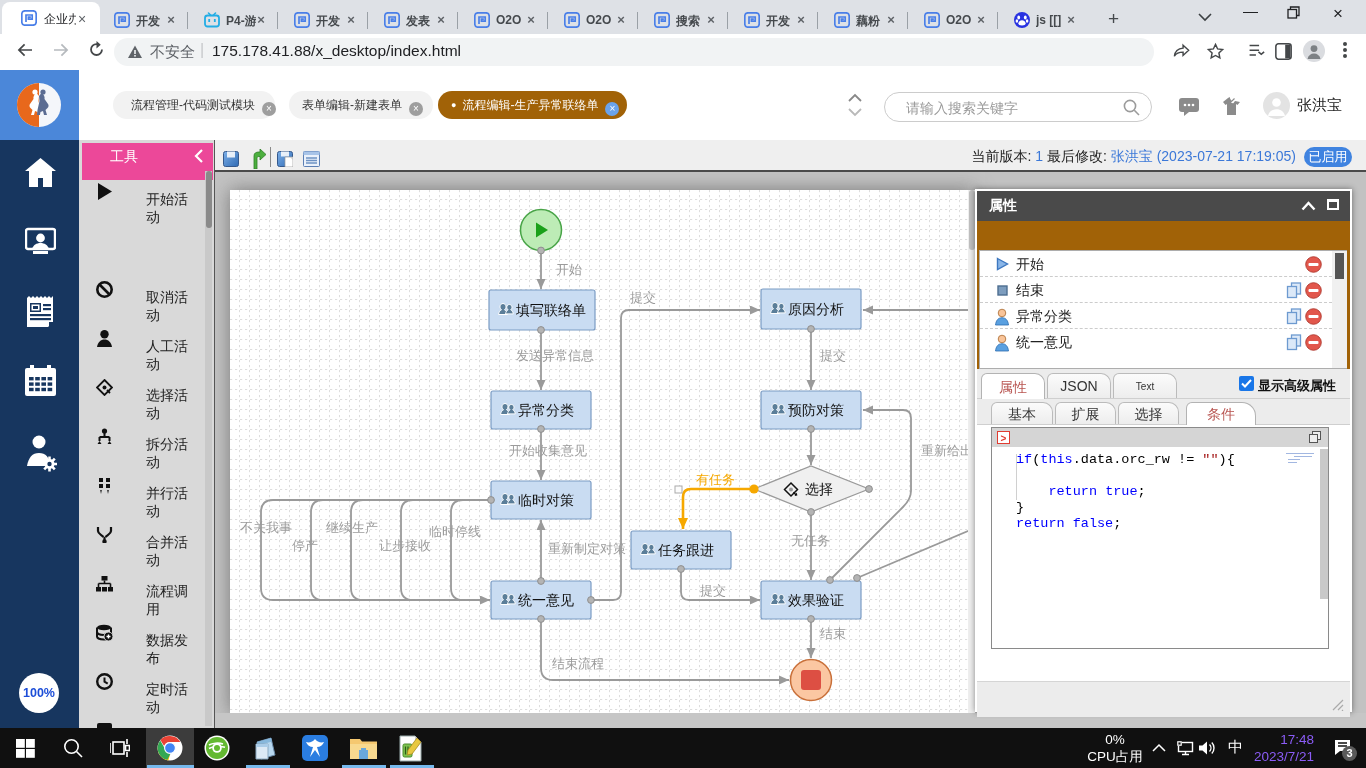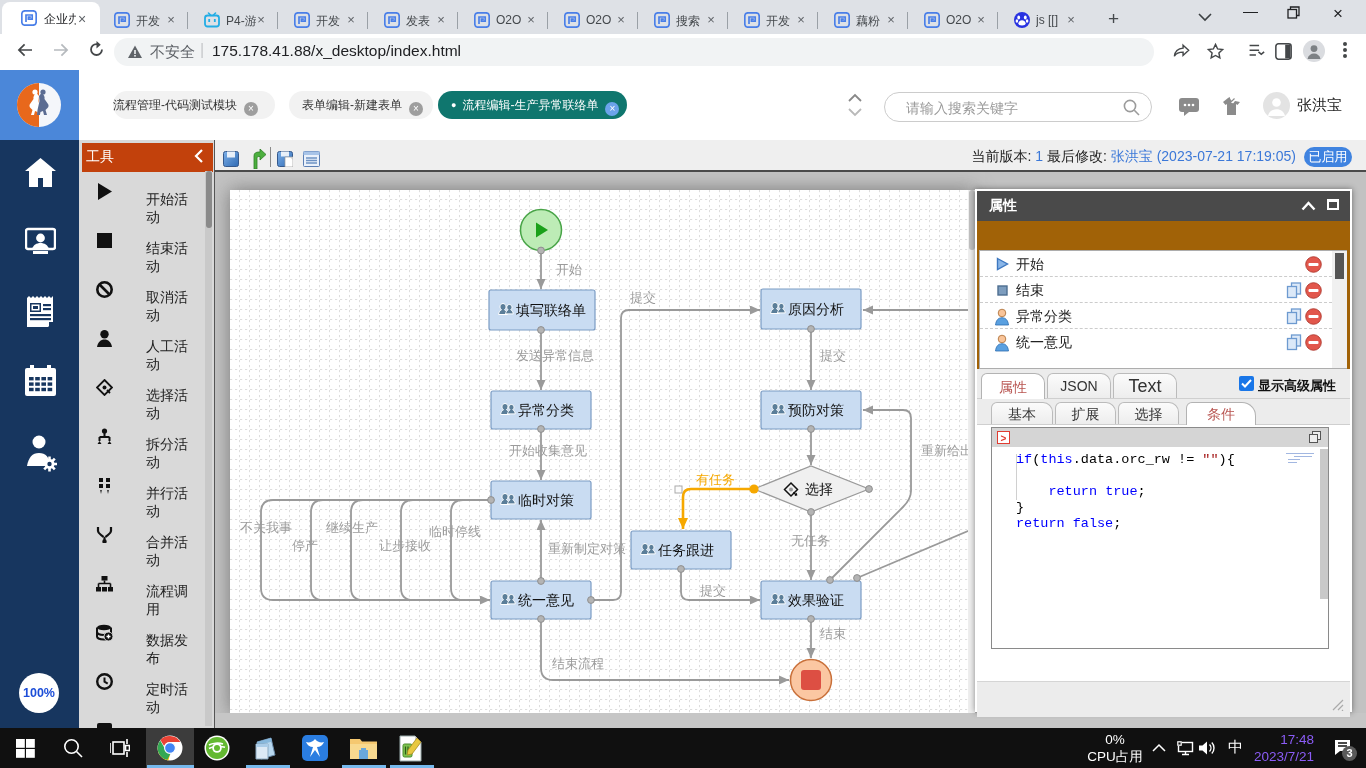--- a/index.html
+++ b/index.html
@@ -1,39 +1,39 @@
 <!DOCTYPE html>
 <html><head>
 <meta charset="utf-8">
 <style>
   * { margin:0; padding:0; box-sizing:border-box; }
   html,body { width:1366px; height:768px; overflow:hidden; font-family:"Liberation Sans",sans-serif; }
   .abs { position:absolute; }
   body { position:relative; background:#c7c7c7; }
   
   #tabbar { left:0; top:0; width:1366px; height:34px; background:#dee1e6; }
-  .tab { position:absolute; top:9px; height:25px; font-size:12px; color:#45494d; }
+  .tab { position:absolute; top:9px; height:25px; font-size:12px; color:#45494d;font-weight:bold; }
   .tab .fav { position:absolute; left:10px; top:3px; width:16px; height:16px; }
   .tab .ttl { position:absolute; left:32px; top:4px; width:30px; overflow:hidden; white-space:nowrap; }
   .tab .tx { position:absolute; right:5px; top:3px; width:16px; height:16px; color:#5f6368; font-size:13px; line-height:16px; text-align:center; }
   .tabdiv { position:absolute; top:12px; width:1px; height:17px; background:#9aa0a6; }
   #activetab { position:absolute; left:2px; top:2px; width:98px; height:32px; background:#fff; border-radius:8px 8px 0 0; font-size:12px; color:#202124; }
   #urlbar { left:0; top:34px; width:1366px; height:36px; background:#fff; }
   #omni { position:absolute; left:114px; top:4px; width:1040px; height:28px; border-radius:14px; background:#f1f3f4; }
   .navic { position:absolute; top:7px; color:#5f6368; }
   
   #apphead { left:0; top:70px; width:1366px; height:70px; background:#fff; }
   #logoblk { position:absolute; left:0; top:0; width:79px; height:70px; background:#4b87d9; }
   .pill { position:absolute; top:21px; height:28px; white-space:nowrap; border-radius:14px; background:#f2f2f2; font-size:12px; color:#333; line-height:28px; }
   .pillx { display:inline-block; width:14px; height:14px; border-radius:50%; background:#9e9e9e; color:#fff; font-size:10px; line-height:14px; text-align:center; vertical-align:-3px; margin-left:7px; }
   
   #sidebar { left:0; top:140px; width:79px; height:588px; background:#17365f; }
   
   #toolpanel { left:79px; top:140px; width:136px; height:588px; background:#d9d9d9; border-right:1px solid #555; }
-  #toolhead { position:absolute; left:3px; top:3px; width:131px; height:29px; background:#c2410c; color:#fff; font-size:14px; line-height:26px; padding-left:4px; }
+  #toolhead { position:absolute; left:3px; top:3px; width:131px; height:37px; background:#ec4899; color:#fff; font-size:14px; line-height:26px; padding-left:28px; }
   .titem { position:absolute; left:0; width:120px; height:49px; color:#222; font-size:14px; }
   .titem span { position:absolute; left:67px; top:17px; }
   .titem svg { position:absolute; left:17px; top:9px; }
   
   #mtoolbar { left:215px; top:140px; width:1151px; height:32px; background:#efefef; border-bottom:2px solid #4a4a4a; }
   #verinfo { position:absolute; right:70px; top:8px; font-size:14px; color:#222; }
   #verinfo b { font-weight:normal; color:#3b78d8; }
   #enpill { position:absolute; right:14px; top:7px; width:48px; height:20px; background:#3f83e0; border-radius:10px; color:#fff; font-size:13px; text-align:center; line-height:20px; }
   
   #canvwrap { left:215px; top:172px; width:1151px; height:541px; background:#c2c2c2; overflow:hidden; }
@@ -225,23 +225,23 @@
       <g fill="#fff">
           <path d="M19.5 10c-2.5 1.5-3.5 4-3 6l-3.5 5c-1 1.5-.5 3 .5 4l2 2-1.5 5h3l1-4 2.5 1 .5 3h3l-.5-5-2-9 .5-5z"></path>
           <circle cx="18" cy="9" r="2.6"></circle>
         </g>
       <g fill="#5b6c92">
           <path d="M24.5 10c2.5 1.5 3.5 4 3 6l3.5 5c1 1.5.5 3-.5 4l-2 2 1.5 5h-3l-1-4-2.5 1-.5 3h-3l.5-5 2-9-.5-5z"></path>
           <circle cx="26" cy="9" r="2.6"></circle>
         </g>
     </svg>
   </div>
-  <div class="pill" style="left:113px;width:162px"><span style="margin-left:0">流程管理-代码测试模块</span><span class="pillx">×</span></div>
+  <div class="pill" style="left:113px;width:162px"><span style="margin-left:18px">流程管理-代码测试模块</span><span class="pillx">×</span></div>
   <div class="pill" style="left:289px;width:144px"><span style="margin-left:13px">表单编辑-新建表单</span><span class="pillx">×</span></div>
-  <div class="pill" style="left:438px;width:189px;background:#0f766e;color:#fff"><span style="margin-left:13px;font-size:9px;vertical-align:1px">●</span><span style="margin-left:6px">流程编辑-生产异常联络单</span><span class="pillx" style="background:#6ba3ea">×</span></div>
+  <div class="pill" style="left:438px;width:189px;background:#a16207;color:#fff"><span style="margin-left:13px;font-size:9px;vertical-align:1px">●</span><span style="margin-left:6px">流程编辑-生产异常联络单</span><span class="pillx" style="background:#6ba3ea">×</span></div>
   <svg class="abs" style="left:847px;top:22px" width="16" height="26" viewBox="0 0 16 26">
       <path d="M2 9l6-6 6 6" stroke="#888" stroke-width="1.8" fill="none"></path>
       <path d="M2 17l6 6 6-6" stroke="#b9b9b9" stroke-width="1.8" fill="none"></path>
     </svg>
   <div class="abs" style="left:884px;top:22px;width:268px;height:30px;border:1px solid #ccc;border-radius:15px"></div>
   <span class="abs" style="left:906px;top:30px;font-size:14px;color:#9b9b9b">请输入搜索关键字</span>
   <svg class="abs" style="left:1123px;top:29px" width="17" height="17" viewBox="0 0 17 17">
       <circle cx="7" cy="7" r="5.6" fill="none" stroke="#9b9b9b" stroke-width="1.6"></circle>
       <path d="M11.3 11.3L16 16" stroke="#9b9b9b" stroke-width="1.6"></path>
     </svg>
@@ -318,26 +318,20 @@
 </div>
 <div class="abs" id="toolpanel">
 <div id="toolhead">工具<svg class="abs" style="right:10px;top:6px" width="9" height="14" viewBox="0 0 9 14">
         <path d="M8 1L2 7l6 6" stroke="#fff" stroke-width="2.2" fill="none"></path>
       </svg></div>
 <div class="titem" style="top:34px">
       <svg width="17" height="17" viewBox="0 0 17 17">
         <path d="M2 0l14 8.5L2 17z" fill="#111"></path>
       </svg>
       <span>开始活动</span>
-    </div>
-<div class="titem" style="top:83px">
-      <svg width="17" height="17" viewBox="0 0 17 17">
-        <rect x="1" y="1" width="15" height="15" fill="#111"></rect>
-      </svg>
-      <span>结束活动</span>
     </div>
 <div class="titem" style="top:132px">
       <svg width="17" height="17" viewBox="0 0 17 17">
         <circle cx="8.5" cy="8.5" r="7.2" fill="none" stroke="#111" stroke-width="2.6"></circle>
         <path d="M3.5 3.5l10 10" stroke="#111" stroke-width="2.6"></path>
       </svg>
       <span>取消活动</span>
     </div>
 <div class="titem" style="top:181px">
       <svg width="17" height="17" viewBox="0 0 17 17">
@@ -639,21 +633,21 @@
         <circle cx="8.5" cy="8.5" r="7.8" fill="#e2574c" stroke="#b03a30" stroke-width="0.9"></circle>
         <circle cx="8.5" cy="8.5" r="7.8" fill="none" stroke="#fff" stroke-width="0"></circle>
         <rect x="3.5" y="7" width="10" height="3" rx="1" fill="#fff"></rect>
       </svg>
 <div class="abs" style="left:352px;top:0;width:15px;height:117px;background:#f0f0f0"></div>
     <div class="abs" style="left:355px;top:2px;width:9px;height:26px;background:#555"></div>
   </div>
   <div class="abs" style="left:0;top:178px;width:373px;height:30px;background:#ececec;border-bottom:1px solid #cfcfcf">
     <div class="abs" style="left:4px;top:4px;width:64px;height:26px;background:#fff;border:1px solid #b3b3b3;border-bottom:none;border-radius:6px 10px 0 0;color:#b85450;font-size:14px;text-align:center;line-height:26px">属性</div>
     <div class="abs" style="left:70px;top:4px;width:64px;height:25px;background:linear-gradient(#fbfbfb,#ededed);border:1px solid #bbb;border-bottom:none;border-radius:6px 10px 0 0;color:#333;font-size:14px;text-align:center;line-height:25px">JSON</div>
-    <div class="abs" style="left:136px;top:4px;width:64px;height:25px;background:linear-gradient(#fbfbfb,#ededed);border:1px solid #bbb;border-bottom:none;border-radius:6px 10px 0 0;color:#333;font-size:18px;text-align:center;line-height:25px">Text</div>
+    <div class="abs" style="left:136px;top:4px;width:64px;height:25px;background:linear-gradient(#fbfbfb,#ededed);border:1px solid #bbb;border-bottom:none;border-radius:6px 10px 0 0;color:#333;font-size:10px;text-align:center;line-height:25px">Text</div>
     <div class="abs" style="left:262px;top:7px;width:15px;height:15px;background:#1976e8;border-radius:2px"></div>
     <svg class="abs" style="left:264px;top:10px" width="11" height="9" viewBox="0 0 11 9">
         <path d="M1 4.5l3 3L10 1" stroke="#fff" stroke-width="2" fill="none"></path>
       </svg>
     <span class="abs" style="left:281px;top:8px;font-size:13px;font-weight:bold;color:#111">显示高级属性</span>
   </div>
   <div class="abs" style="left:0;top:208px;width:373px;height:26px;background:#ececec;border-bottom:1px solid #cfcfcf">
     <div class="abs" style="left:14px;top:3px;width:62px;height:22px;background:linear-gradient(#fbfbfb,#ededed);border:1px solid #bbb;border-bottom:none;border-radius:6px 10px 0 0;color:#333;font-size:14px;text-align:center;line-height:22px">基本</div>
     <div class="abs" style="left:78px;top:3px;width:61px;height:22px;background:linear-gradient(#fbfbfb,#ededed);border:1px solid #bbb;border-bottom:none;border-radius:6px 10px 0 0;color:#333;font-size:14px;text-align:center;line-height:22px">扩展</div>
     <div class="abs" style="left:141px;top:3px;width:61px;height:22px;background:linear-gradient(#fbfbfb,#ededed);border:1px solid #bbb;border-bottom:none;border-radius:6px 10px 0 0;color:#333;font-size:14px;text-align:center;line-height:22px">选择</div>

